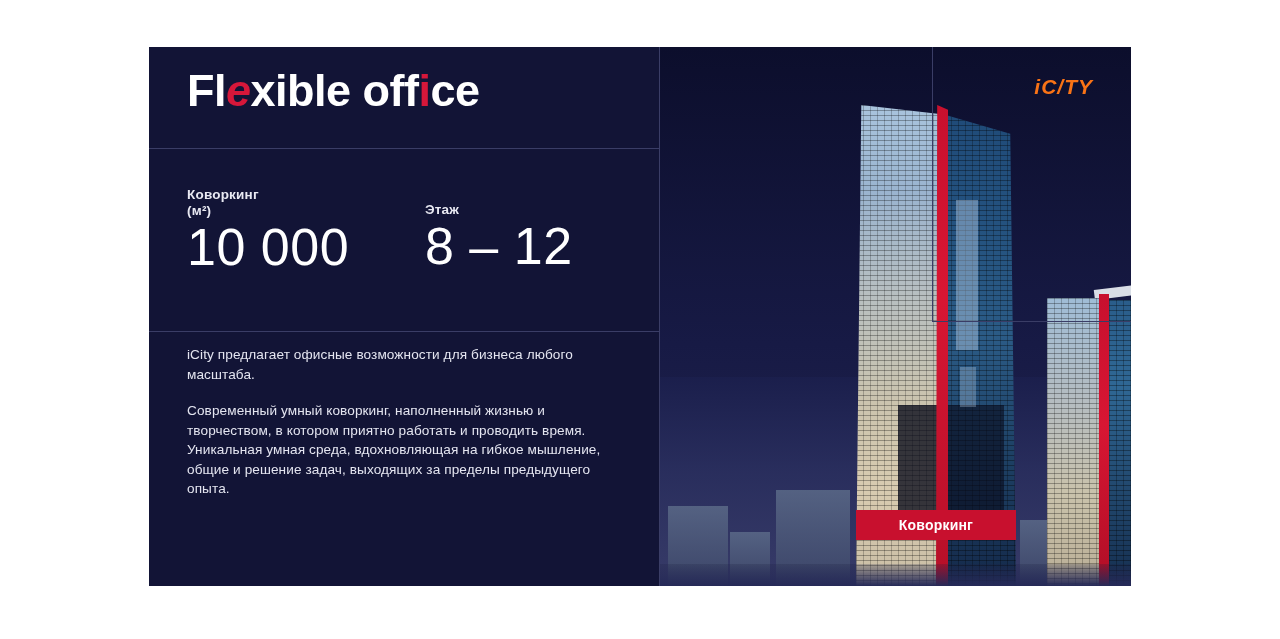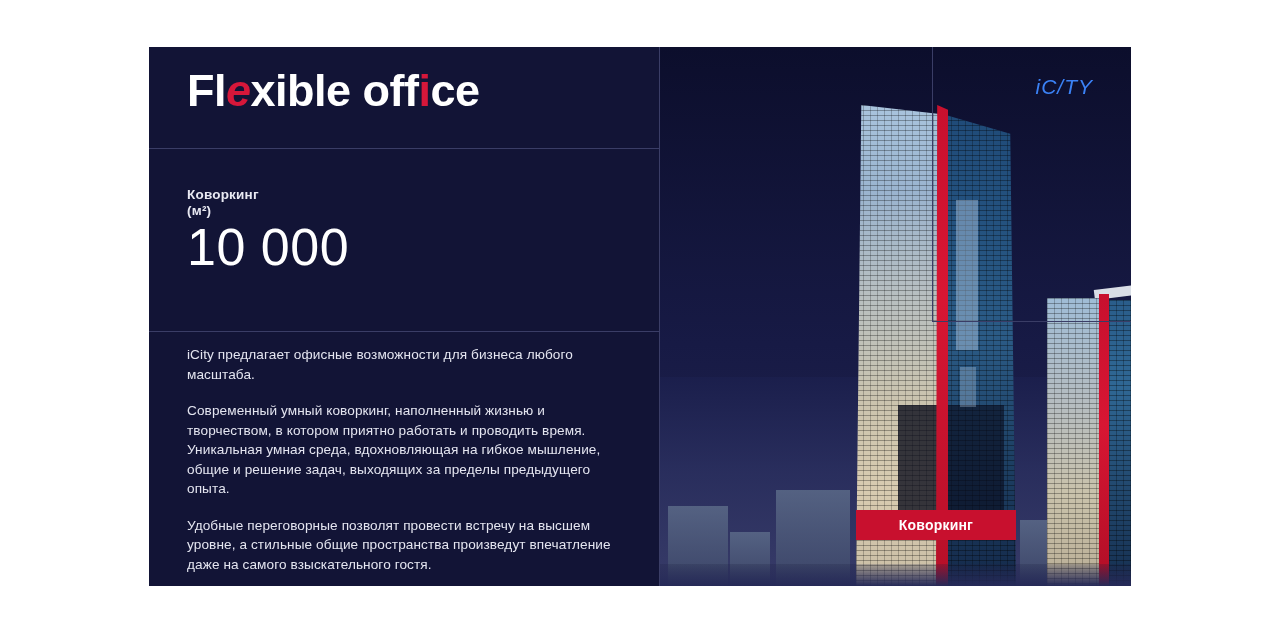--- a/index.html
+++ b/index.html
@@ -125,24 +125,24 @@
     background: #3a3d66;
     z-index: 6;
   }
 
   
   #logo {
     position: absolute;
     right: 38px;
     top: 28px;
     font-size: 21px;
-    font-weight: normal;
+    font-weight: bold;
     font-style: italic;
     letter-spacing: 1px;
-    color: #3b82f6;
+    color: #f97316;
     z-index: 8;
   }
 
   
   #photo {
     position: absolute;
     left: 511px;
     top: 0;
     width: 471px;
     height: 539px;
@@ -294,27 +294,32 @@
     <div id="stats-block">
 
       <div class="stat" id="stat-coworking">
         <div class="stat-label">
           <div>Коворкинг</div>
           <div>(м²)</div>
         </div>
         <div class="stat-value">10 000</div>
       </div>
 
+      <div class="stat" id="stat-floor">
+        <div class="stat-label">
+          <div>Этаж</div>
+        </div>
+        <div class="stat-value">8 – 12</div>
+      </div>
 
     </div>
 
     <div id="body-block">
       <p class="para">iCity предлагает офисные возможности для бизнеса любого масштаба.</p>
       <p class="para">Современный умный коворкинг, наполненный жизнью и творчеством, в котором приятно работать и проводить время. Уникальная умная среда, вдохновляющая на гибкое мышление, общие и решение задач, выходящих за пределы предыдущего опыта.</p>
-      <p class="para">Удобные переговорные позволят провести встречу на высшем уровне, а стильные общие пространства произведут впечатление даже на самого взыскательного гостя.</p>
     </div>
   </div>
 
   <div id="v-divider-1"></div>
   <div id="v-divider-2"></div>
   <div id="h-divider-right"></div>
 
   <div id="photo">
     <div id="sky-glow"></div>
 

